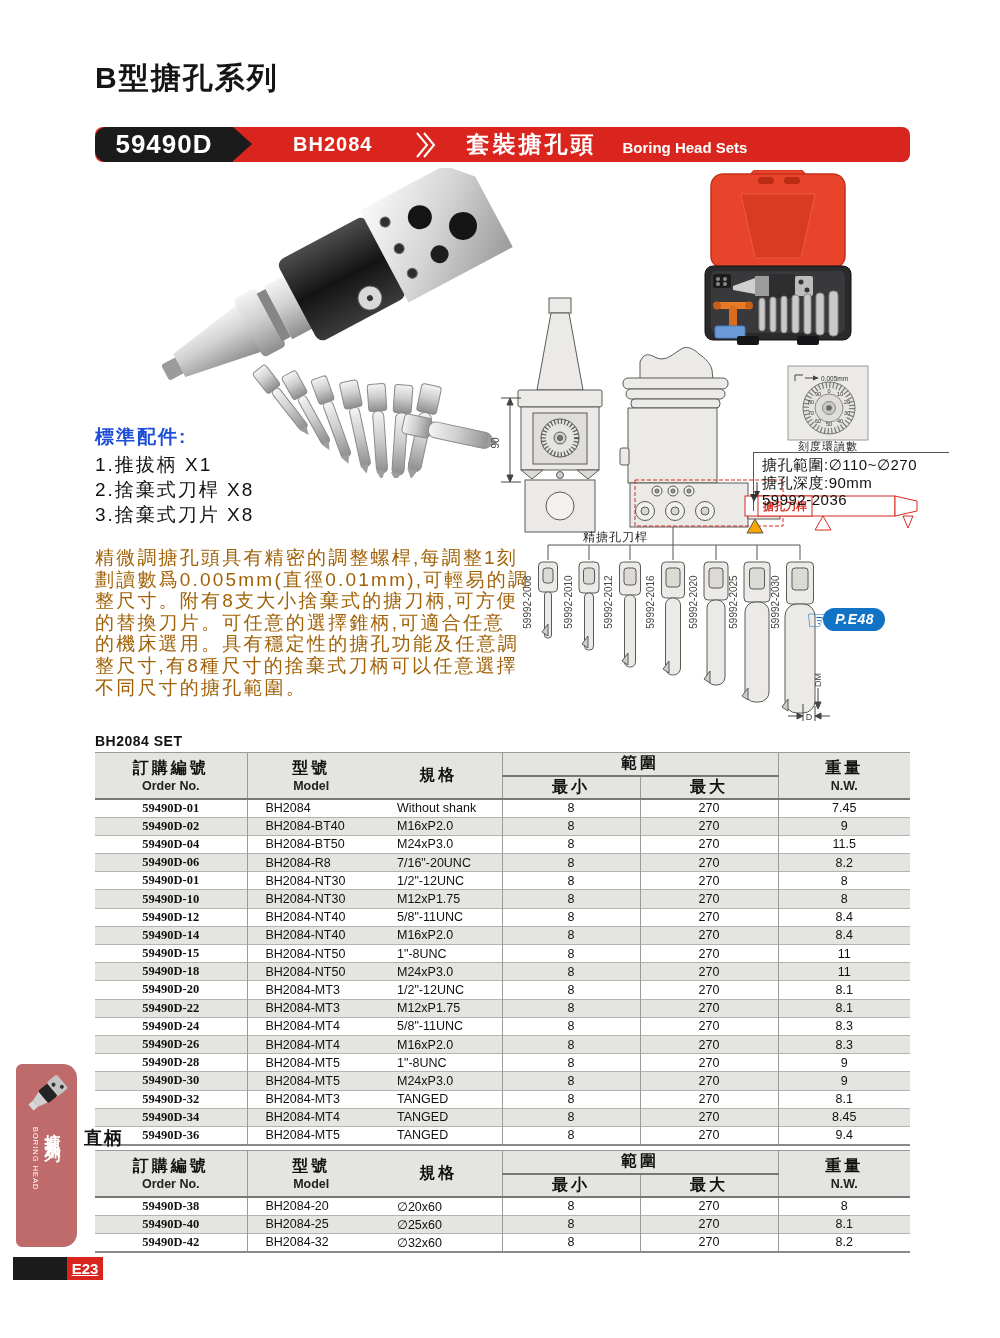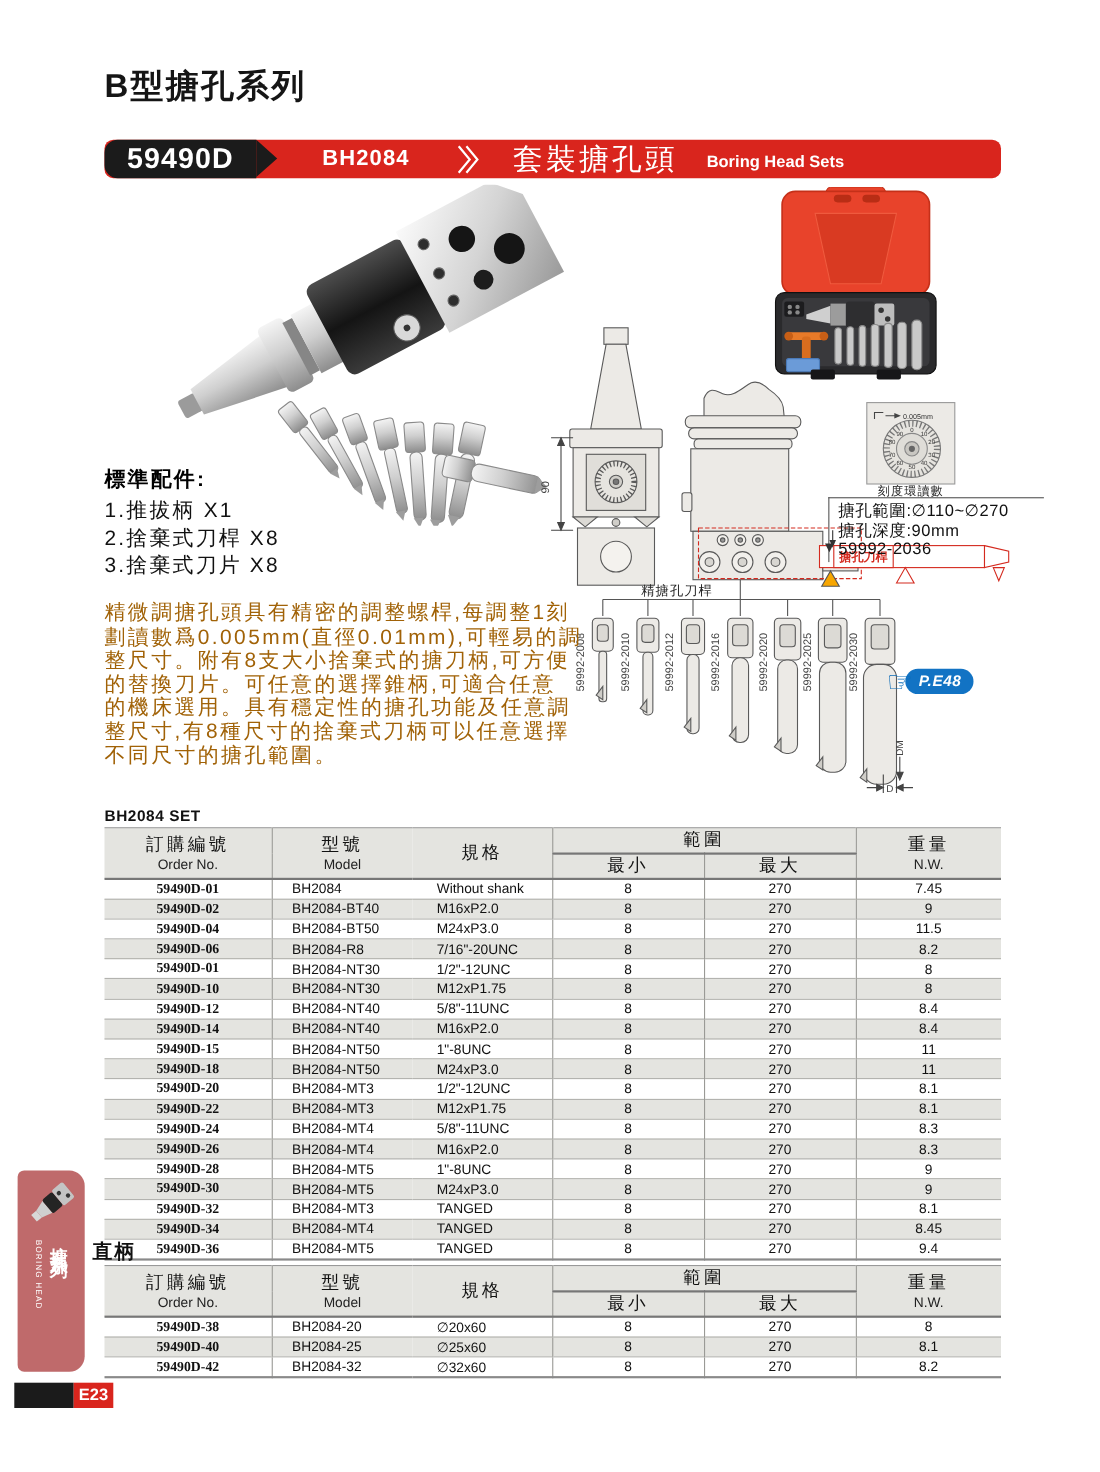--- a/index.html
+++ b/index.html
@@ -15,45 +15,45 @@
   .banner{left:95px;top:127px;width:815px;height:35px;background:#d9251d;border-radius:8px;
           display:flex;align-items:center;gap:16px;}
   .badge{position:relative;height:35px;width:138px;background:#1b1b1b;border-radius:12px 0 0 12px;
          display:flex;align-items:center;justify-content:center;}
   .badge::after{content:'';position:absolute;left:100%;top:0;width:0;height:0;
          border-top:17.5px solid transparent;border-bottom:17.5px solid transparent;
          border-left:19px solid #1b1b1b;}
   .badge span{color:#fff;font-weight:bold;font-size:26px;letter-spacing:1px;}
   .banner-model{color:#fff;font-weight:bold;font-size:20px;margin-left:44px;letter-spacing:1px;}
   .banner-chevron{margin-left:26px;display:flex;align-items:center;}
-  .banner-zh{color:#fff;font-size:27px;margin-left:14px;letter-spacing:3px;}
+  .banner-zh{color:#fff;font-size:23px;margin-left:14px;letter-spacing:3px;font-weight:bold;}
   .banner-en{color:#fff;font-size:15px;font-weight:bold;margin-left:10px;position:relative;top:3px;}
 
   
   .acc{left:95px;top:424px;font-size:19px;letter-spacing:2px;line-height:25px;}
-  .acc-head{color:#000000;font-weight:bold;margin-bottom:3px;}
+  .acc-head{color:#1d4ed8;font-weight:bold;margin-bottom:3px;}
   .desc{left:95px;top:547px;width:600px;font-size:19px;line-height:21.6px;letter-spacing:2.2px;
         white-space:pre-line;color:#a16207;}
   .prelines{white-space:pre-line;}
 
   
   .spec-block{left:753px;top:452px;width:187px;border-top:1px solid #555;border-left:1px solid #555;
         padding:3px 0 2px 8px;font-size:15px;font-weight:normal;line-height:17.5px;letter-spacing:0.5px;}
   .spec-arrow{left:750px;top:494px;width:0;height:0;border:4px solid transparent;border-top:8px solid #333;}
   .pe48{left:806px;top:608px;display:flex;align-items:center;}
   .pe48 .hand{font-size:27px;color:#0e6db8;line-height:20px;margin-right:-7px;z-index:2;}
   .pe48 .pill{background:#1273c4;color:#fff;font-weight:bold;font-style:italic;font-size:14px;
         padding:3px 11px 4px 12px;border-radius:13px;letter-spacing:0.5px;}
 
   
   .tbl-caption1{left:95px;top:733px;font-size:14px;font-weight:bold;letter-spacing:0.5px;}
   .tbl-caption2{left:84px;top:1126px;font-size:18px;font-weight:bold;letter-spacing:2px;}
   table.spec-table{border-collapse:collapse;table-layout:fixed;width:815px;
         border-top:1px solid #999;border-bottom:2px solid #8a8a8a;}
-  .spec-table th{background:#e4e4e0;font-weight:normal;padding:0;}
+  .spec-table th{background:#e4e4e0;font-weight:bold;padding:0;}
   .spec-table thead{border-bottom:2px solid #777;}
   .spec-table thead tr:first-child{height:23px;}
   .spec-table thead tr:last-child{height:19px;}
   .hzh{font-size:16px;letter-spacing:3px;color:#111;}
   .hen{font-size:12.5px;color:#222;}
   .br{border-right:1px solid #9a9a96;}
   .bb{border-bottom:2px solid #777;}
   .spec-table td{height:17.2px;font-size:12.5px;text-align:center;padding:0;color:#111;}
   .spec-table tbody tr{border-top:1px solid #b3b3af;}
   .spec-table tbody tr:nth-child(even){background:#e4e4e0;}
@@ -64,21 +64,21 @@
 
   
   .side-tab{left:16px;top:1064px;width:61px;height:183px;background:#bf6a6b;
         border-radius:6px 14px 14px 6px;display:flex;flex-direction:column;align-items:center;}
   .side-texts{display:flex;flex-direction:row;margin-top:4px;align-items:flex-start;}
   .side-en{writing-mode:vertical-rl;font-size:7.5px;color:#fff;letter-spacing:1px;margin-right:2px;margin-top:6px;}
   .side-zh{writing-mode:vertical-rl;font-size:16px;color:#fff;letter-spacing:4px;font-weight:bold;}
   .footer-bar{left:13px;top:1257px;display:flex;height:23px;}
   .footer-black{width:54px;background:#1b1b1b;}
   .footer-red{width:36px;background:#d9251d;color:#fff;font-weight:bold;font-size:15px;
-        display:flex;align-items:center;justify-content:center;}
+        display:flex;align-items:center;justify-content:center;text-decoration:underline;}
 
   svg text{font-family:"Liberation Sans","DejaVu Sans",sans-serif;}
 </style>
 </head>
 <body>
 
 <div class="page">
 
   <div class="abs title-row">
     <span class="title-zh">B型搪孔系列</span>

